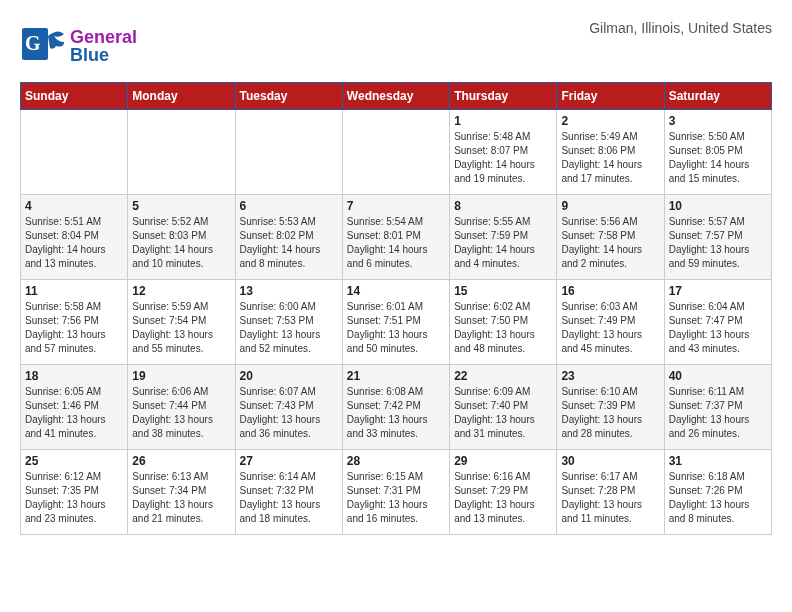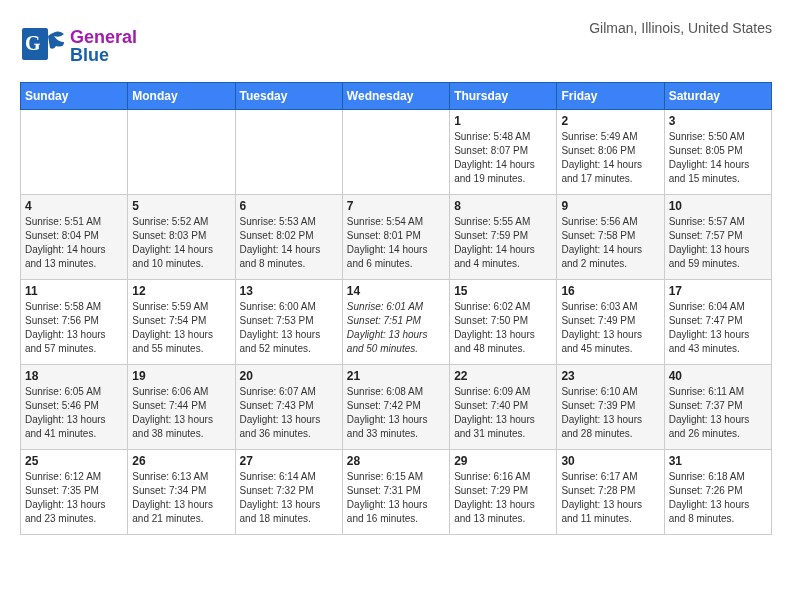--- a/index.html
+++ b/index.html
@@ -27,21 +27,21 @@
     .location-title {
       font-size: 14px;
       color: #555;
     }
     .calendar-table {
       width: 100%;
       border-collapse: collapse;
       font-size: 11px;
     }
     .calendar-table thead th {
-      background: #3b82f6;
+      background: #b91c1c;
       color: #fff;
       padding: 6px 4px;
       text-align: left;
       font-size: 12px;
       font-weight: bold;
       border: 1px solid #1a5fa8;
     }
     .calendar-table tbody td {
       border: 1px solid #ccc;
       vertical-align: top;
@@ -220,21 +220,21 @@
         </td>
         <td>
           <div class="day-number">13</div>
           <div class="day-info" style="white-space: pre-line;">Sunrise: 6:00 AM
 Sunset: 7:53 PM
 Daylight: 13 hours
 and 52 minutes.</div>
         </td>
         <td>
           <div class="day-number">14</div>
-          <div class="day-info" style="white-space: pre-line; font-style: italic;">Sunrise: 6:01 AM
+          <div class="day-info" style="white-space: pre-line;">Sunrise: 6:01 AM
 Sunset: 7:51 PM
 Daylight: 13 hours
 and 50 minutes.</div>
         </td>
         <td>
           <div class="day-number">15</div>
           <div class="day-info" style="white-space: pre-line;">Sunrise: 6:02 AM
 Sunset: 7:50 PM
 Daylight: 13 hours
 and 48 minutes.</div>
@@ -251,21 +251,21 @@
           <div class="day-info" style="white-space: pre-line;">Sunrise: 6:04 AM
 Sunset: 7:47 PM
 Daylight: 13 hours
 and 43 minutes.</div>
         </td>
       </tr>
       <tr>
         <td>
           <div class="day-number">18</div>
           <div class="day-info" style="white-space: pre-line;">Sunrise: 6:05 AM
-Sunset: 5:46 PM
+Sunset: 1:46 PM
 Daylight: 13 hours
 and 41 minutes.</div>
         </td>
         <td>
           <div class="day-number">19</div>
           <div class="day-info" style="white-space: pre-line;">Sunrise: 6:06 AM
 Sunset: 7:44 PM
 Daylight: 13 hours
 and 38 minutes.</div>
         </td>

